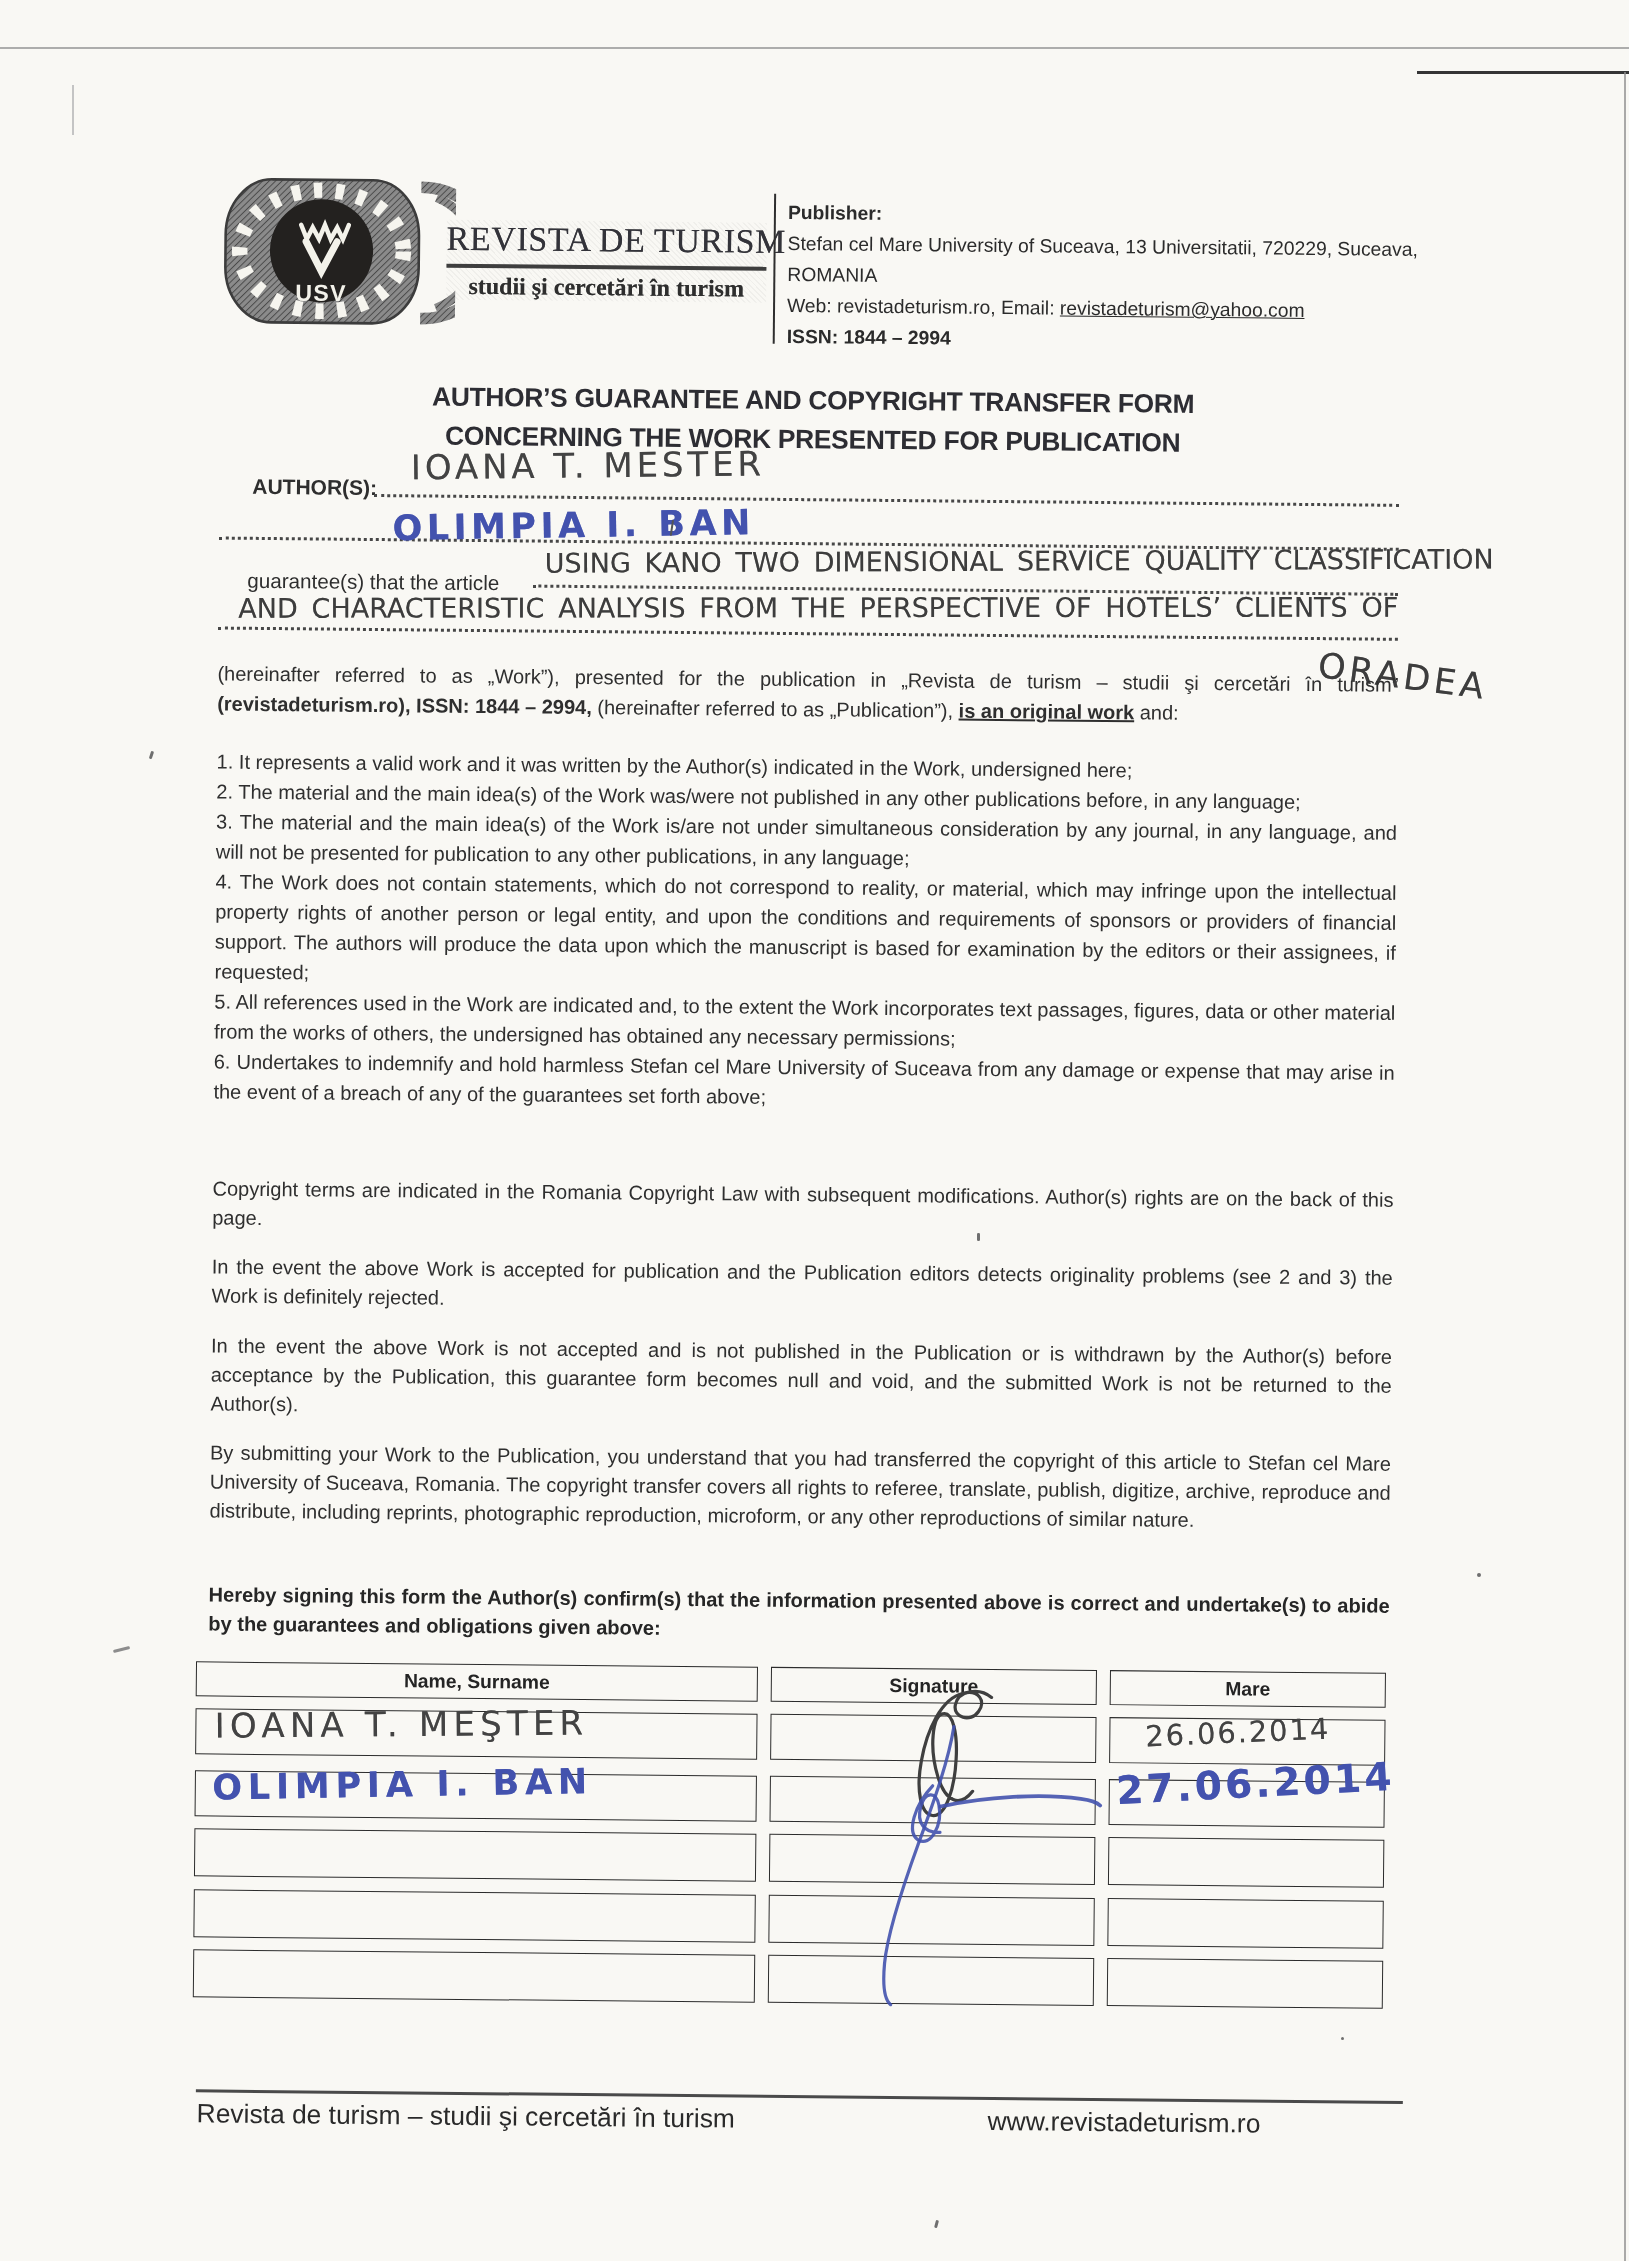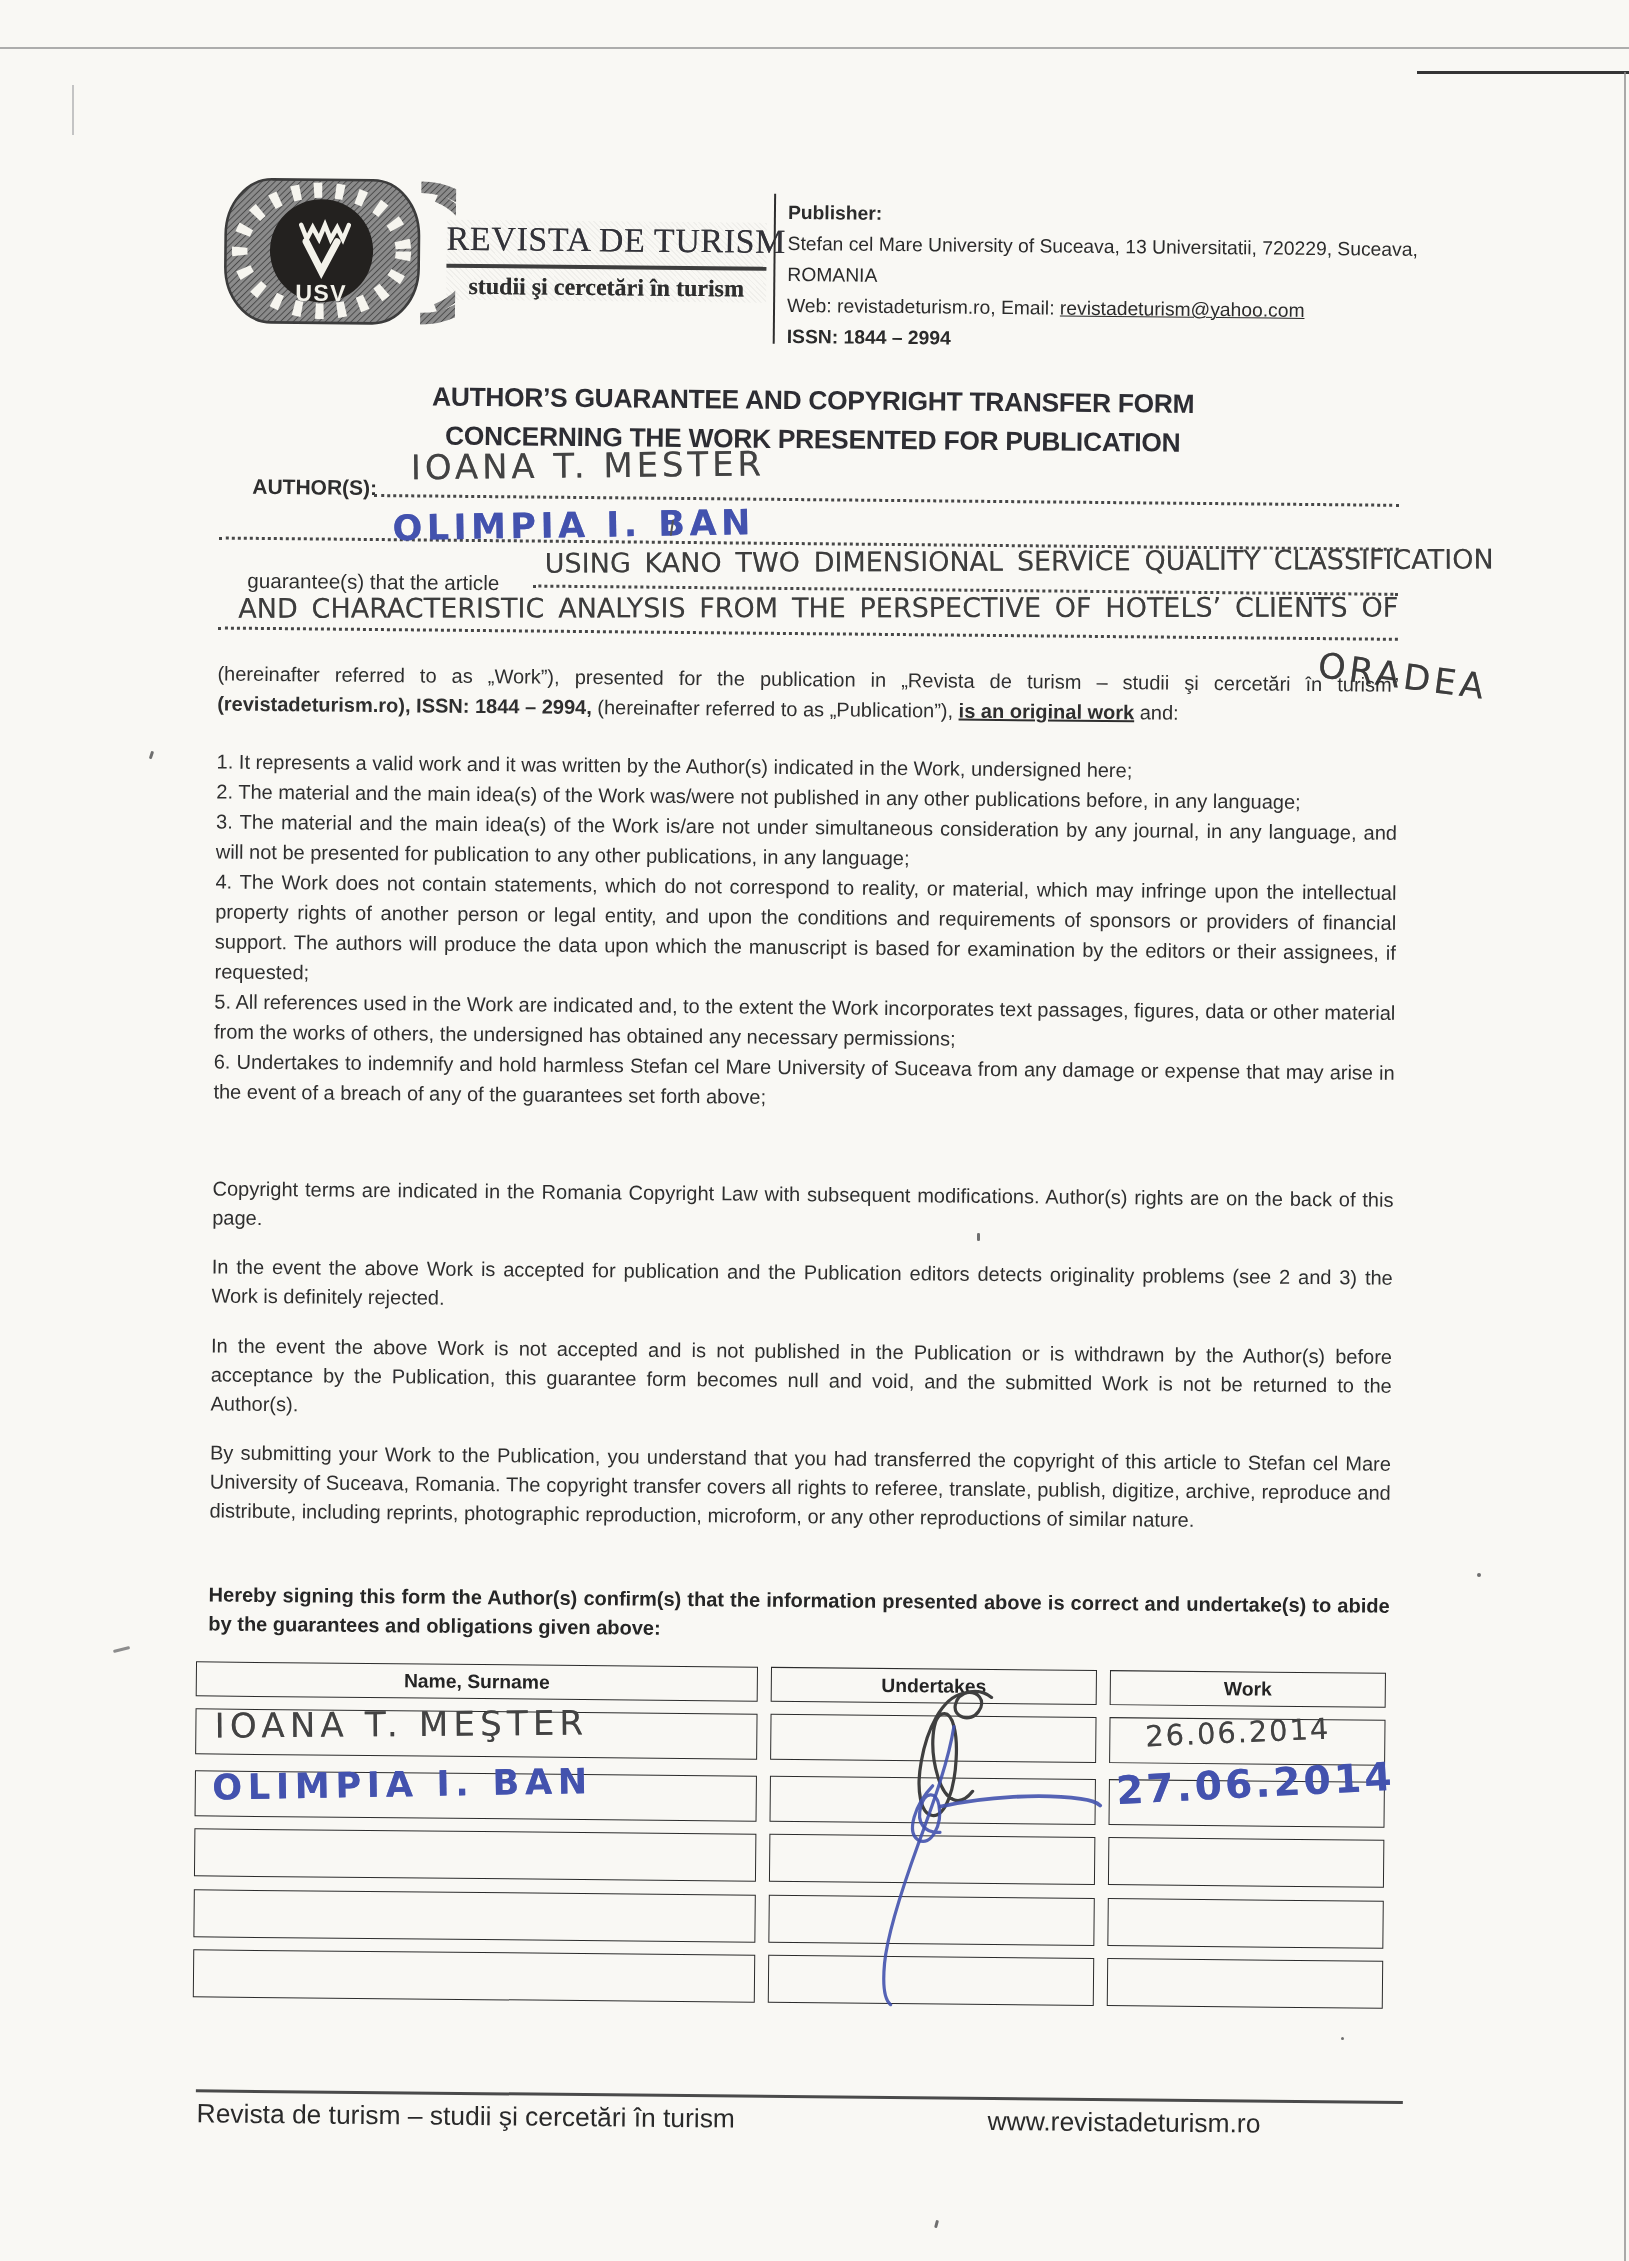--- a/index.html
+++ b/index.html
@@ -135,24 +135,24 @@
     <p class="para" style="top:1175px;">Copyright terms are indicated in the Romania Copyright Law with subsequent modifications. Author(s) rights are on the back of this page.</p>
     <p class="para" style="top:1253px;">In the event the above Work is accepted for publication and the Publication editors detects originality problems (see 2 and 3) the Work is definitely rejected.</p>
     <p class="para" style="top:1332px;">In the event the above Work is not accepted and is not published in the Publication or is withdrawn by the Author(s) before acceptance by the Publication, this guarantee form becomes null and void, and the submitted Work is not be returned to the Author(s).</p>
     <p class="para" style="top:1439px;">By submitting your Work to the Publication, you understand that you had transferred the copyright of this article to Stefan cel Mare University of Suceava, Romania. The copyright transfer covers all rights to referee, translate, publish, digitize, archive, reproduce and distribute, including reprints, photographic reproduction, microform, or any other reproductions of similar nature.</p>
     <p class="para bold" style="top:1581px;color:#262626;">Hereby signing this form the Author(s) confirm(s) that the information presented above is correct and undertake(s) to abide by the guarantees and obligations given above:</p>
 
     <div class="cell hdr" style="left:210px;top:1662px;width:562px;height:35px;">
         <span>Name, Surname</span>
       </div>
     <div class="cell hdr" style="left:785px;top:1662px;width:326px;height:35px;">
-        <span>Undertakes</span>
+        <span>Signature</span>
       </div>
     <div class="cell hdr" style="left:1124px;top:1662px;width:276px;height:35px;">
-        <span>Work</span>
+        <span>Mare</span>
       </div>
 
     <div class="cell" style="left:210px;top:1709px;width:562px;height:46px;"></div>
     <div class="cell" style="left:785px;top:1709px;width:326px;height:46px;"></div>
     <div class="cell" style="left:1124px;top:1709px;width:276px;height:46px;"></div>
 
     <div class="cell" style="left:210px;top:1771px;width:562px;height:46px;"></div>
     <div class="cell" style="left:785px;top:1771px;width:326px;height:46px;"></div>
     <div class="cell" style="left:1124px;top:1771px;width:276px;height:46px;"></div>
 

